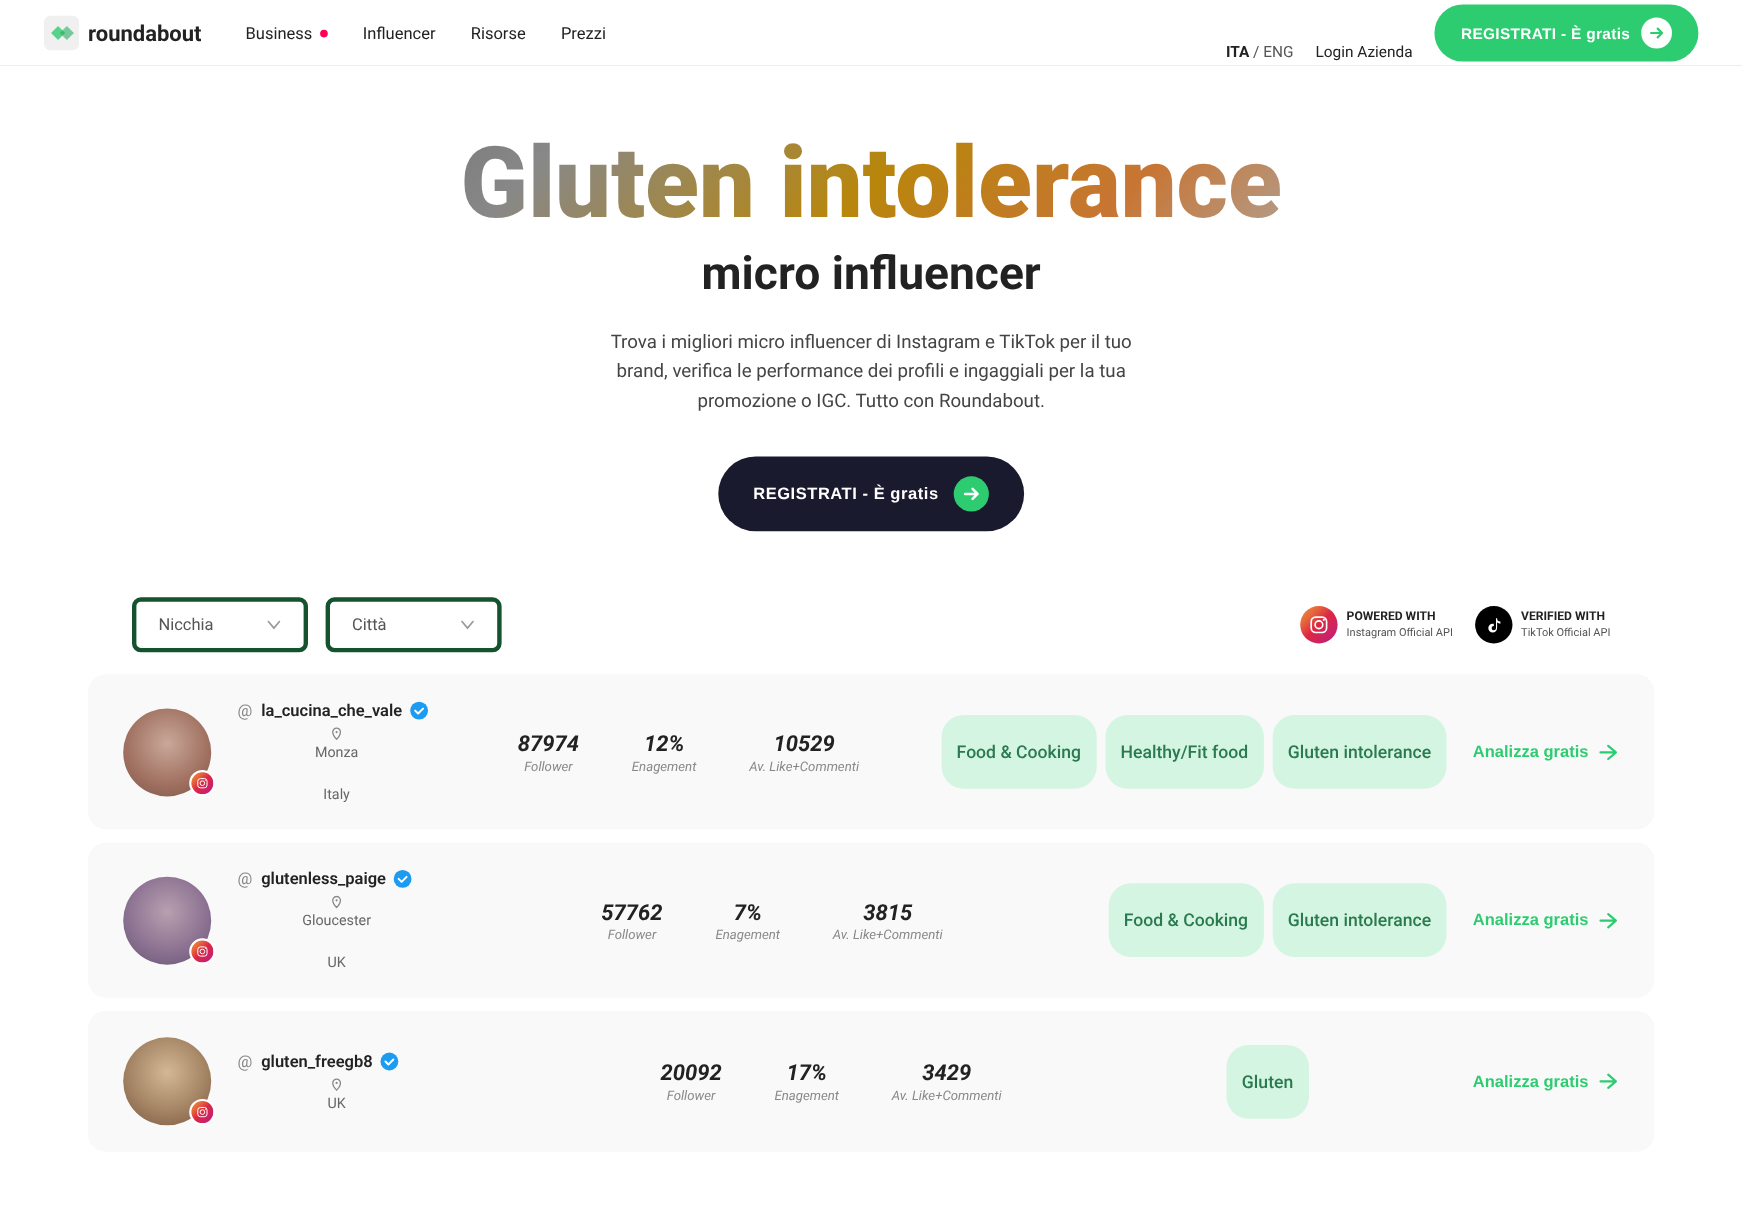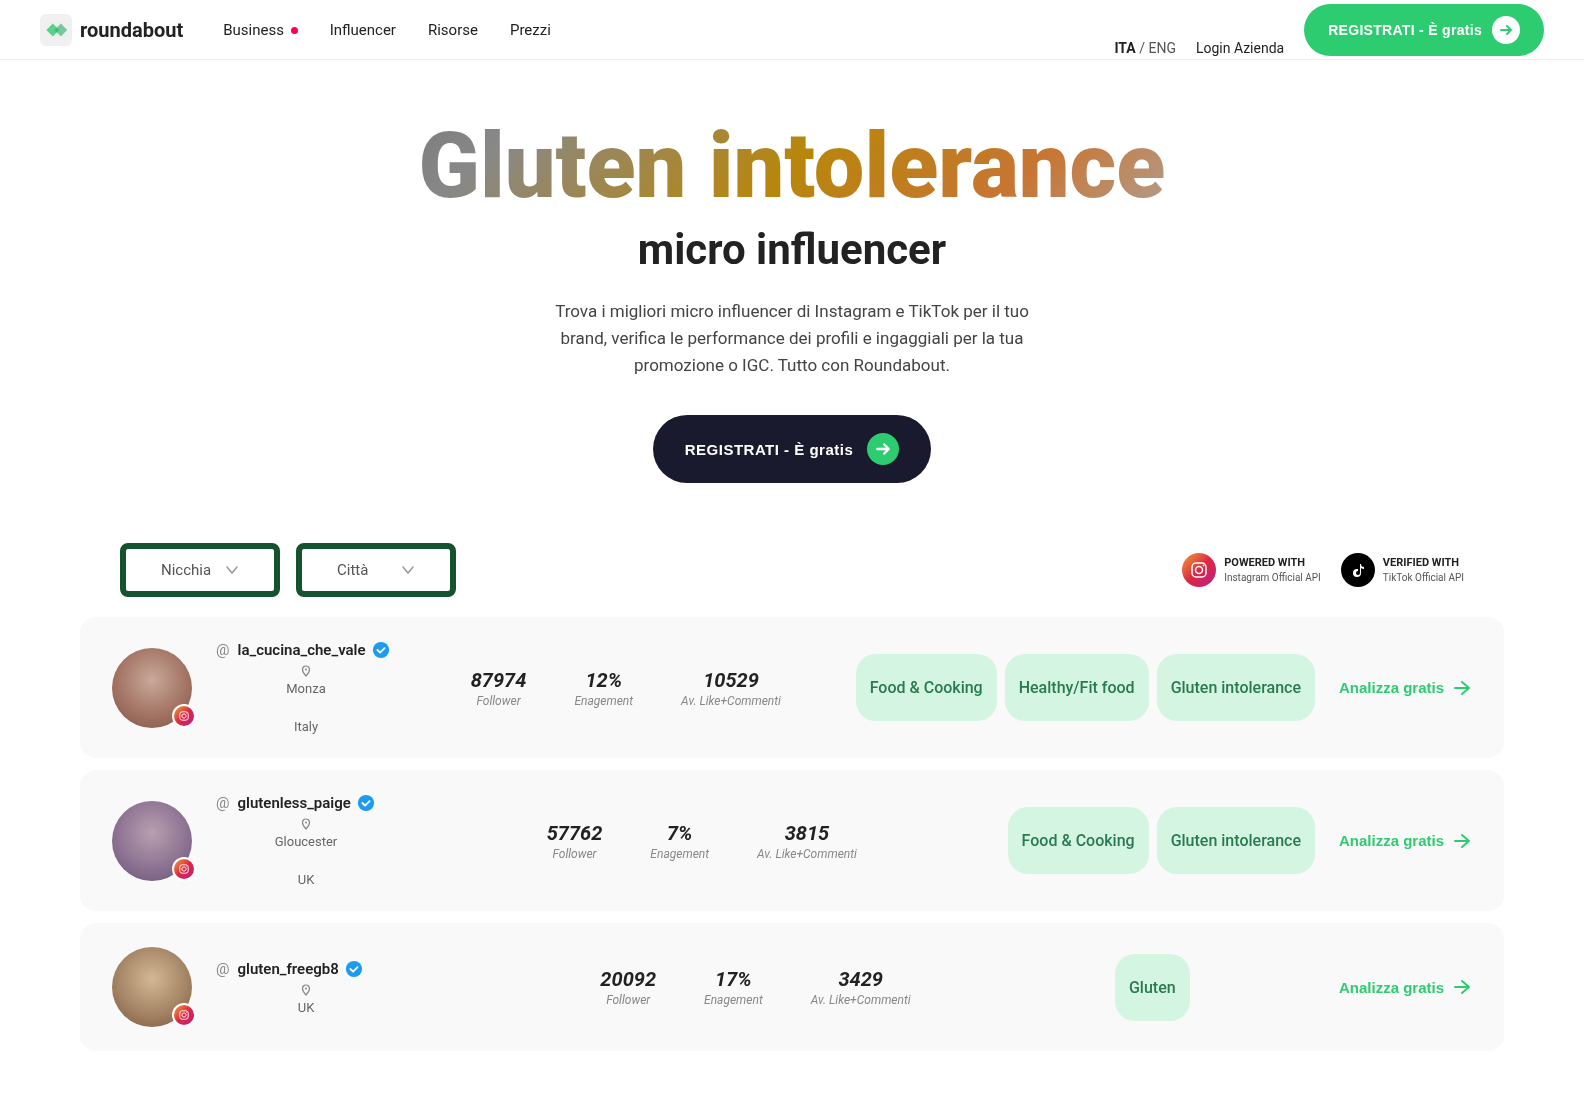--- a/index.html
+++ b/index.html
@@ -51,21 +51,21 @@
     }
     .hero-cta .arrow-circle {
       width: 32px; height: 32px; background: #2ecc71; border-radius: 50%;
       display: flex; align-items: center; justify-content: center;
     }
 
     
     .filters-section { display: flex; align-items: center; padding: 20px 120px; gap: 16px; flex-wrap: wrap; }
     .filter-select {
       display: flex; align-items: center; justify-content: space-between;
-      border: 6px solid #14532d; border-radius: 8px; padding: 12px 35px;
+      border: 4px solid #14532d; border-radius: 8px; padding: 12px 20px;
       font-size: 15px; color: #555; cursor: pointer; min-width: 160px; background: #fff;
     }
     .filter-select svg { width: 14px; height: 14px; color: #999; }
     .powered-badges { margin-left: auto; display: flex; align-items: center; gap: 20px; }
     .badge-item { display: flex; align-items: center; gap: 8px; }
     .badge-icon { width: 34px; height: 34px; border-radius: 50%; display: flex; align-items: center; justify-content: center; }
     .badge-icon.ig { background: linear-gradient(135deg, #f09433, #e6683c, #dc2743, #cc2366, #bc1888); }
     .badge-icon.tt { background: #000; }
     .badge-text { font-size: 10px; color: #555; line-height: 1.4; }
     .badge-text strong { font-size: 11px; color: #222; display: block; }

